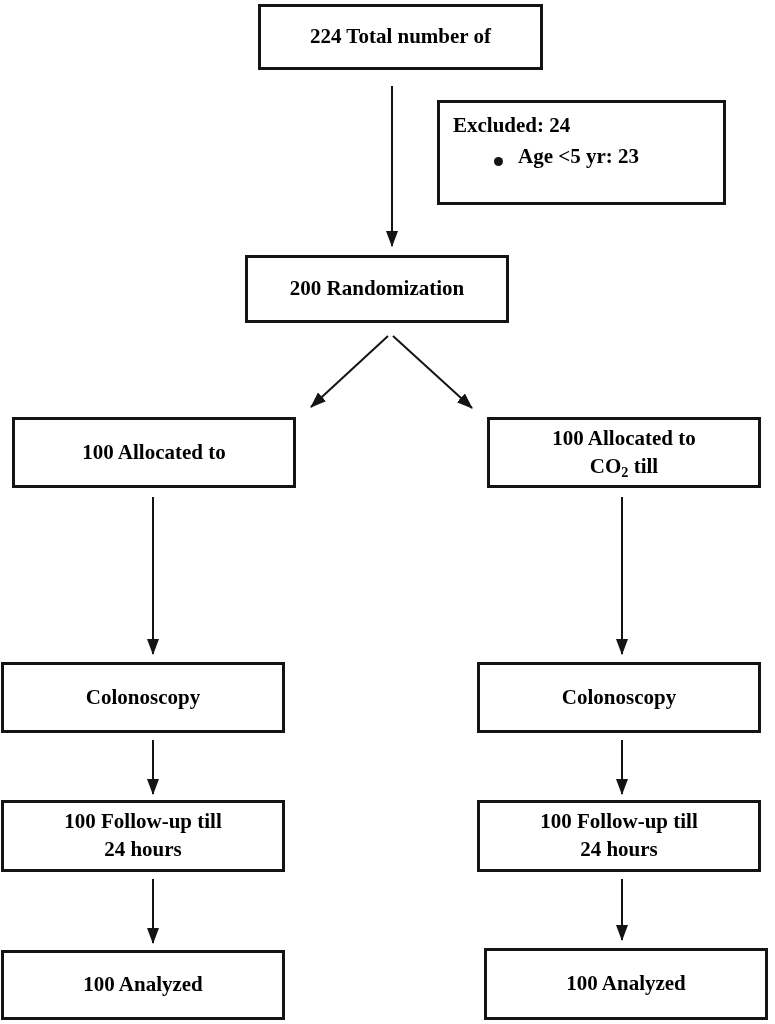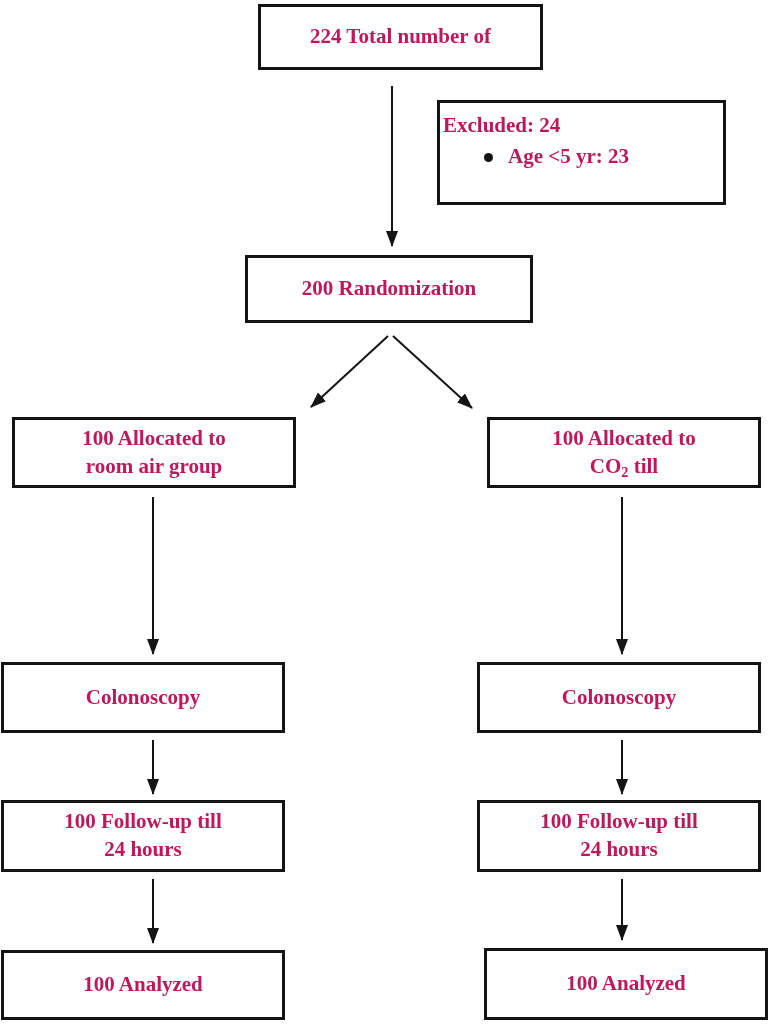--- a/index.html
+++ b/index.html
@@ -6,21 +6,21 @@
     margin: 0;
     padding: 0;
     background: #ffffff;
   }
   #canvas {
     position: relative;
     width: 775px;
     height: 1024px;
     background: #ffffff;
     font-family: "Liberation Serif", "DejaVu Serif", serif;
-    color: #be185d;
+    color: #000000;
     overflow: hidden;
   }
   .box {
     position: absolute;
     box-sizing: border-box;
     background: #ffffff;
     border: 3px solid #141414;
     display: flex;
     flex-direction: column;
     align-items: center;
@@ -28,39 +28,39 @@
     text-align: center;
     font-weight: bold;
     font-size: 21px;
     line-height: 1.32;
   }
   .box .line { display: block; }
   
   #box-total        { left: 258px; top: 4px;   width: 285px; height: 66px; }
   #box-excluded     { left: 437px; top: 100px; width: 289px; height: 105px;
                       align-items: flex-start; justify-content: flex-start;
-                      text-align: left; padding: 9px 10px 6px 3px; }
-  #box-randomization{ left: 245px; top: 255px; width: 288px; height: 68px; }
+                      text-align: left; padding: 9px 10px 6px 13px; }
+  #box-randomization{ left: 245px; top: 255px; width: 264px; height: 68px; }
   #box-alloc-air    { left: 12px;  top: 417px; width: 284px; height: 71px; }
   #box-alloc-co2    { left: 487px; top: 417px; width: 274px; height: 71px; }
   #box-colono-air   { left: 1px;   top: 662px; width: 284px; height: 71px; }
   #box-colono-co2   { left: 477px; top: 662px; width: 284px; height: 71px; }
   #box-follow-air   { left: 1px;   top: 800px; width: 284px; height: 72px; }
   #box-follow-co2   { left: 477px; top: 800px; width: 284px; height: 72px; }
   #box-analyzed-air { left: 1px;   top: 950px; width: 284px; height: 70px; }
   #box-analyzed-co2 { left: 484px; top: 948px; width: 284px; height: 72px; }
 
   .bullet-list {
     margin: 2px 0 0 0;
     padding: 0;
     list-style: none;
   }
   .bullet-list li {
     display: flex;
-    align-items: flex-start;
+    align-items: center;
     margin: 1px 0 0 41px;
   }
   .dot {
     flex: 0 0 auto;
     width: 9px;
     height: 9px;
     border-radius: 50%;
     background: #141414;
     margin: 10px 15px 0 0;
   }
@@ -116,21 +116,20 @@
       </li>
     </ul>
   </div>
 
   <div class="box" id="box-randomization">
     <span class="line">200 Randomization</span>
   </div>
 
   <div class="box" id="box-alloc-air">
     <span class="line">100 Allocated to</span>
-    <span class="line">room air group</span>
   </div>
 
   <div class="box" id="box-alloc-co2">
     <span class="line">100 Allocated to</span>
     <span class="line"><span>CO</span><sub class="co2sub">2</sub><span> till</span></span>
   </div>
 
   <div class="box" id="box-colono-air">
     <span class="line">Colonoscopy</span>
   </div>

